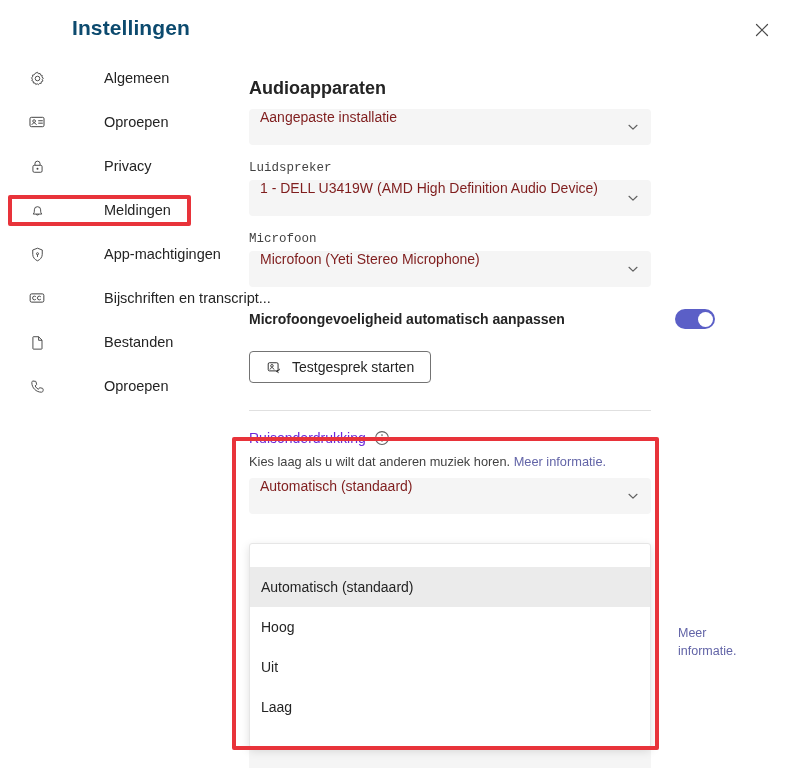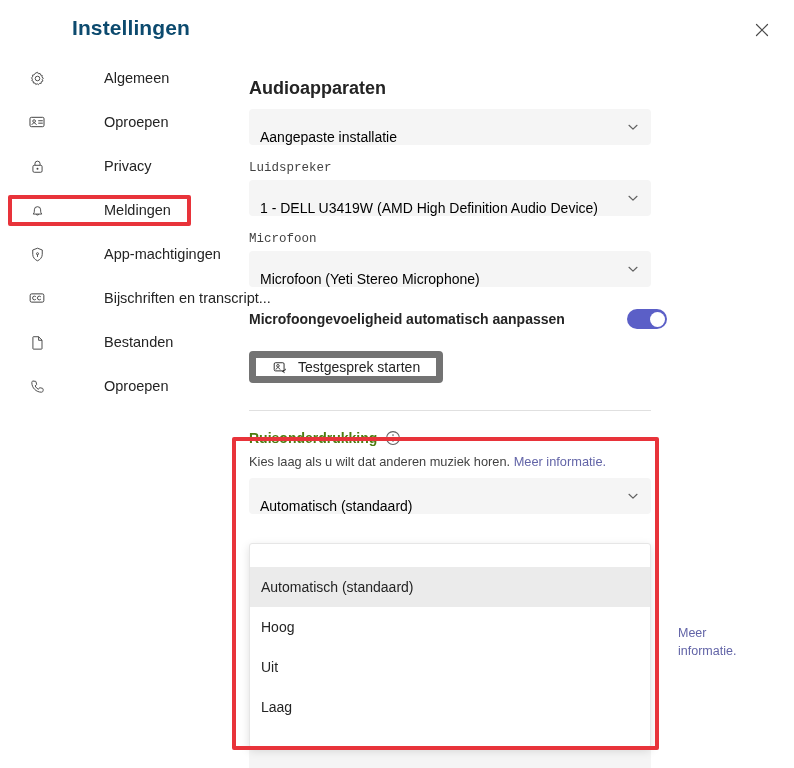--- a/index.html
+++ b/index.html
@@ -93,41 +93,41 @@
     font-family: Liberation Mono, monospace;
   }
   .combo {
     position: relative;
     width: 402px;
     height: 36px;
     background: #f5f5f5;
     border: none;
     border-radius: 4px;
     display: flex;
-    align-items: flex-end;
+    align-items: flex-start;
     padding: 0 34px 0 11px;
     font-size: 14px;
-    color: #000000;
+    color: #7f1d1d;
     cursor: pointer;
     white-space: nowrap;
     overflow: hidden;
   }
   .combo .chev {
     position: absolute;
     right: 11px; top: 50%;
     transform: translateY(-50%);
     width: 14px; height: 14px;
   }
   .combo .chev svg { display: block; }
 
   .toggle-row {
     display: flex;
     align-items: center;
     justify-content: space-between;
-    width: 418px;
+    width: 466px;
     margin-top: 22px;
   }
   .toggle-text {
     font-size: 14px;
     font-weight: 700;
     color: #242424;
   }
   .toggle {
     position: relative;
     width: 40px; height: 20px;
@@ -144,21 +144,21 @@
   }
 
   .test-btn {
     display: inline-flex;
     align-items: center;
     gap: 9px;
     height: 32px;
     margin-top: 22px;
     padding: 0 16px;
     background: #ffffff;
-    border: 7px solid #737373;
+    border: 1px solid #737373;
     border-radius: 4px;
     font-size: 14px;
     color: #242424;
     cursor: pointer;
     font-family: inherit;
   }
   .test-btn svg { display: block; }
 
   .divider {
     width: 402px;
@@ -169,22 +169,22 @@
 
   
   .ns-block { margin-top: 19px; }
   .ns-head {
     display: flex;
     align-items: center;
     gap: 8px;
   }
   .ns-title {
     font-size: 14px;
-    font-weight: 700;
-    color: #4d7c0f;
+    font-weight: 400;
+    color: #6d28d9;
   }
   .info-ico { width: 16px; height: 16px; cursor: pointer; }
   .info-ico svg { display: block; }
   .ns-desc {
     font-size: 12.8px;
     color: #424242;
     margin: 8px 0 9px 0;
   }
   .ns-desc a {
     color: #6264a7;

